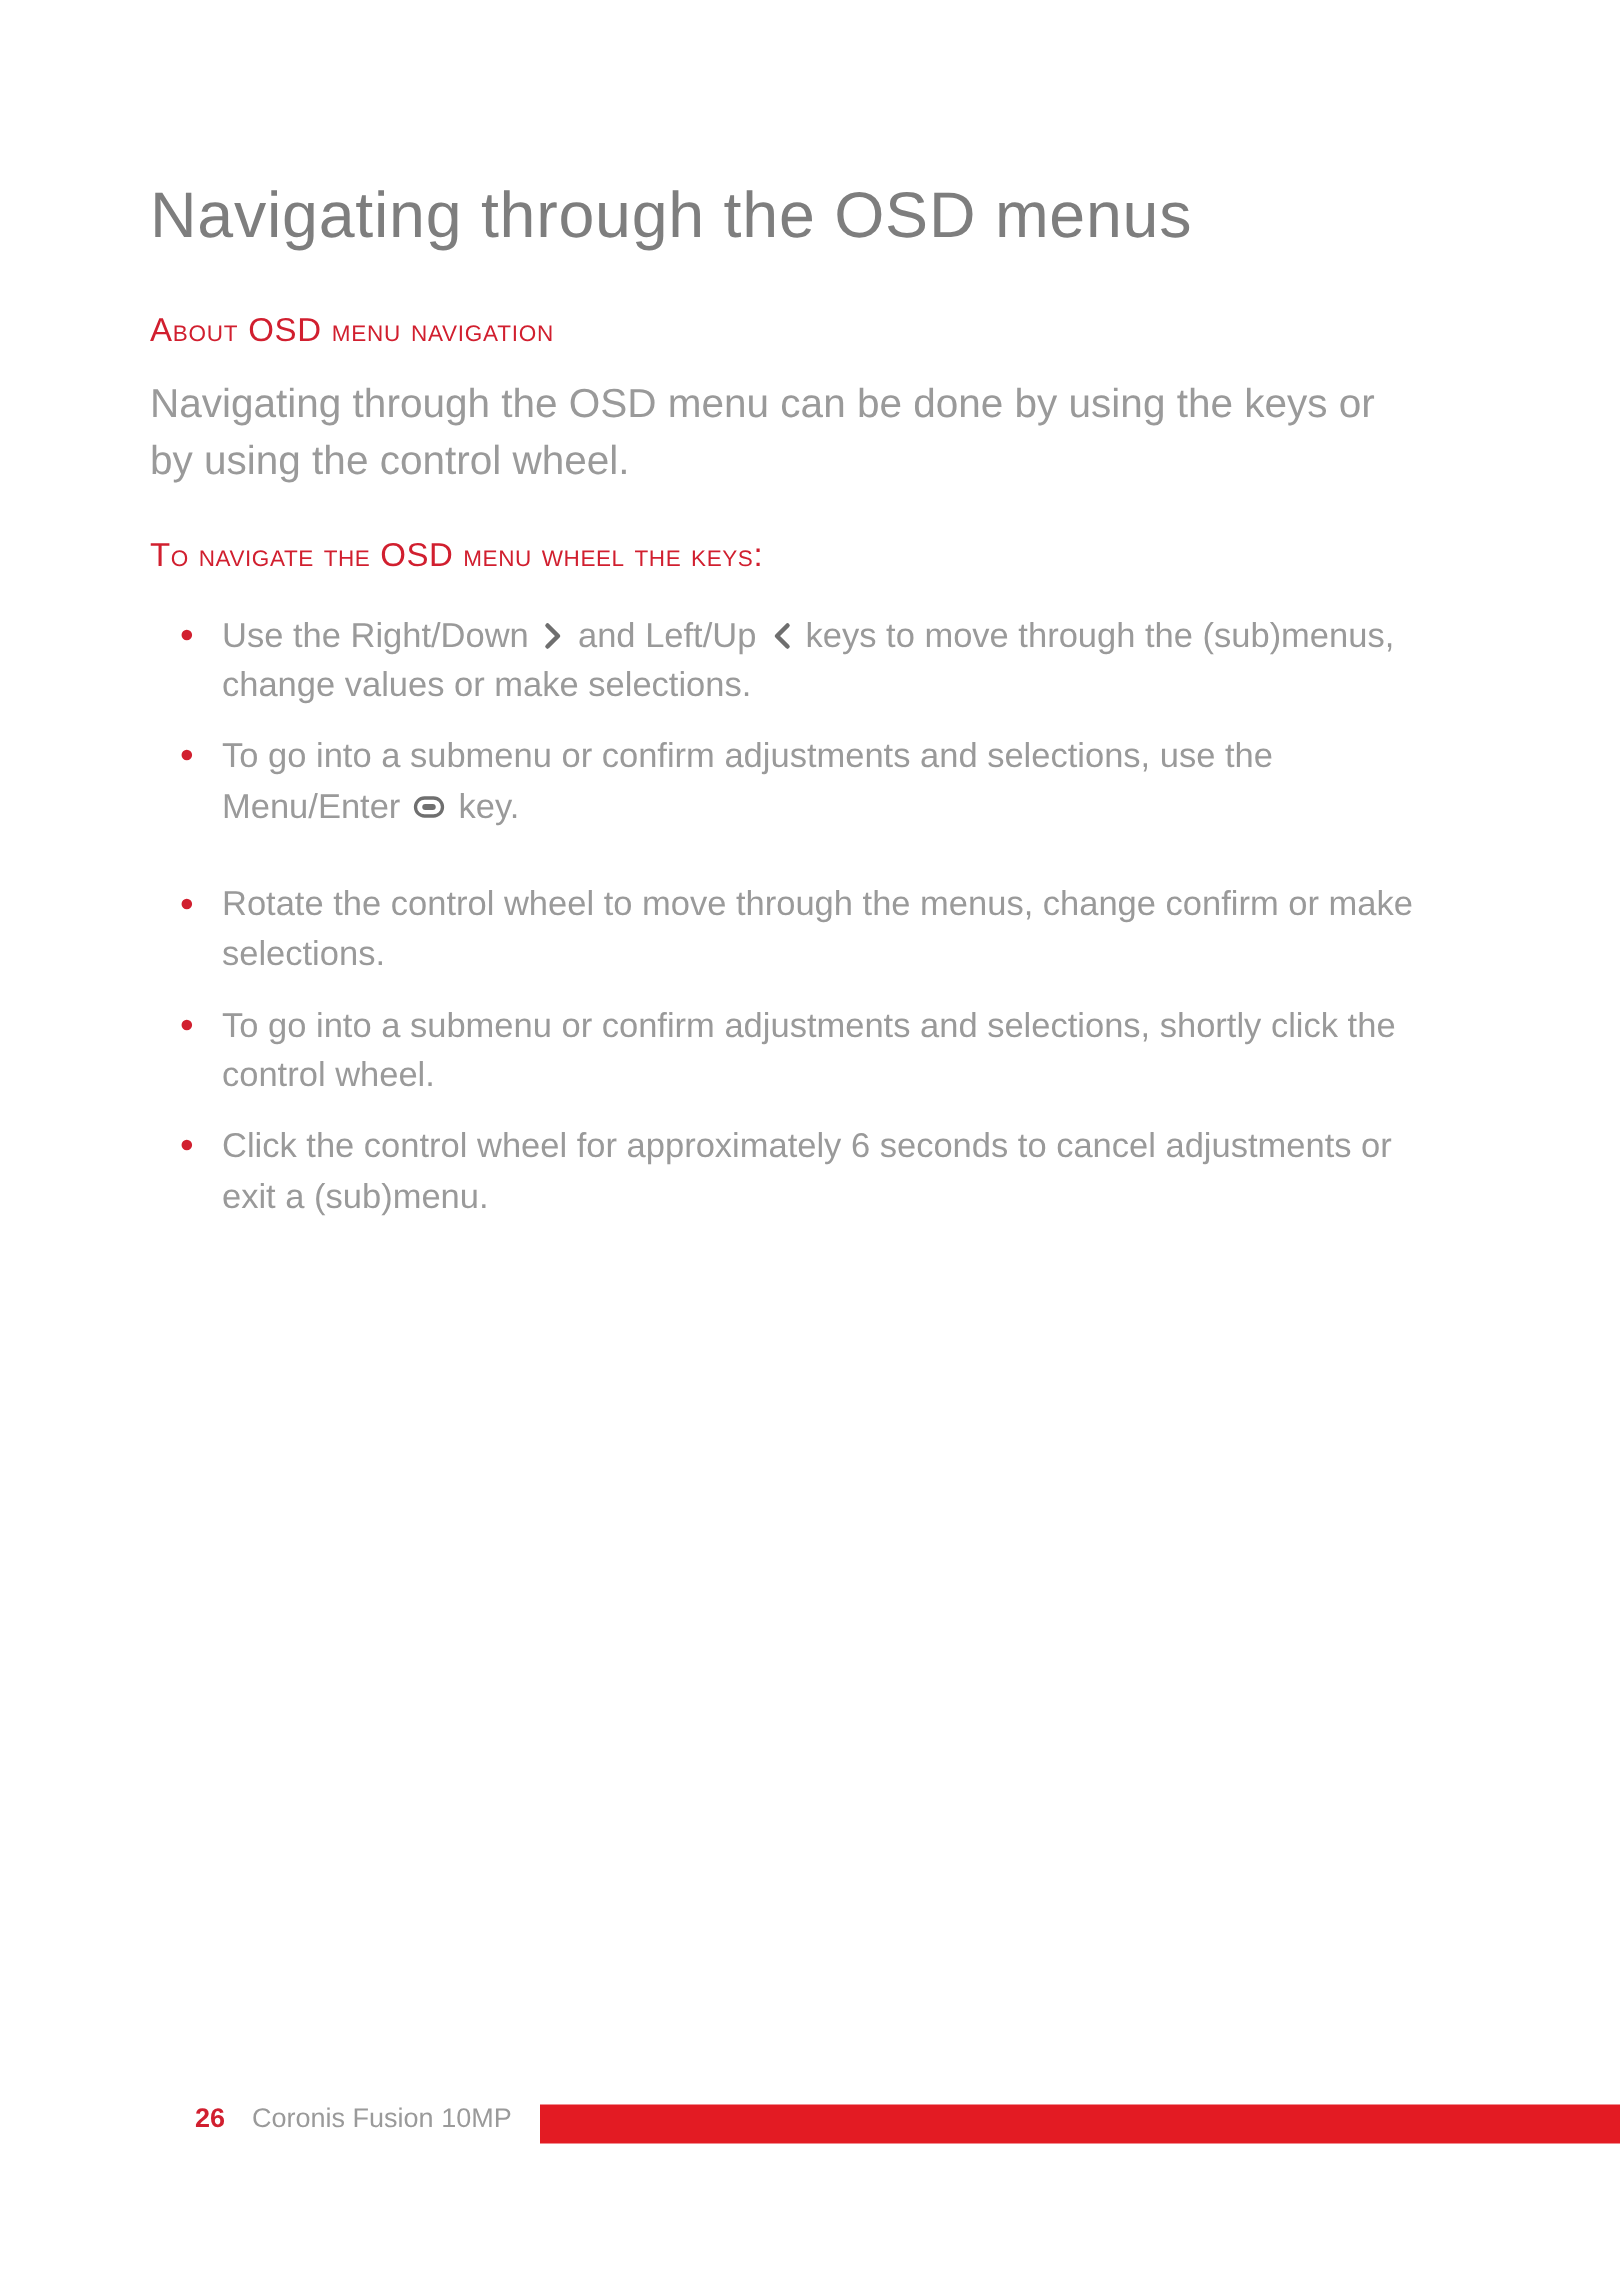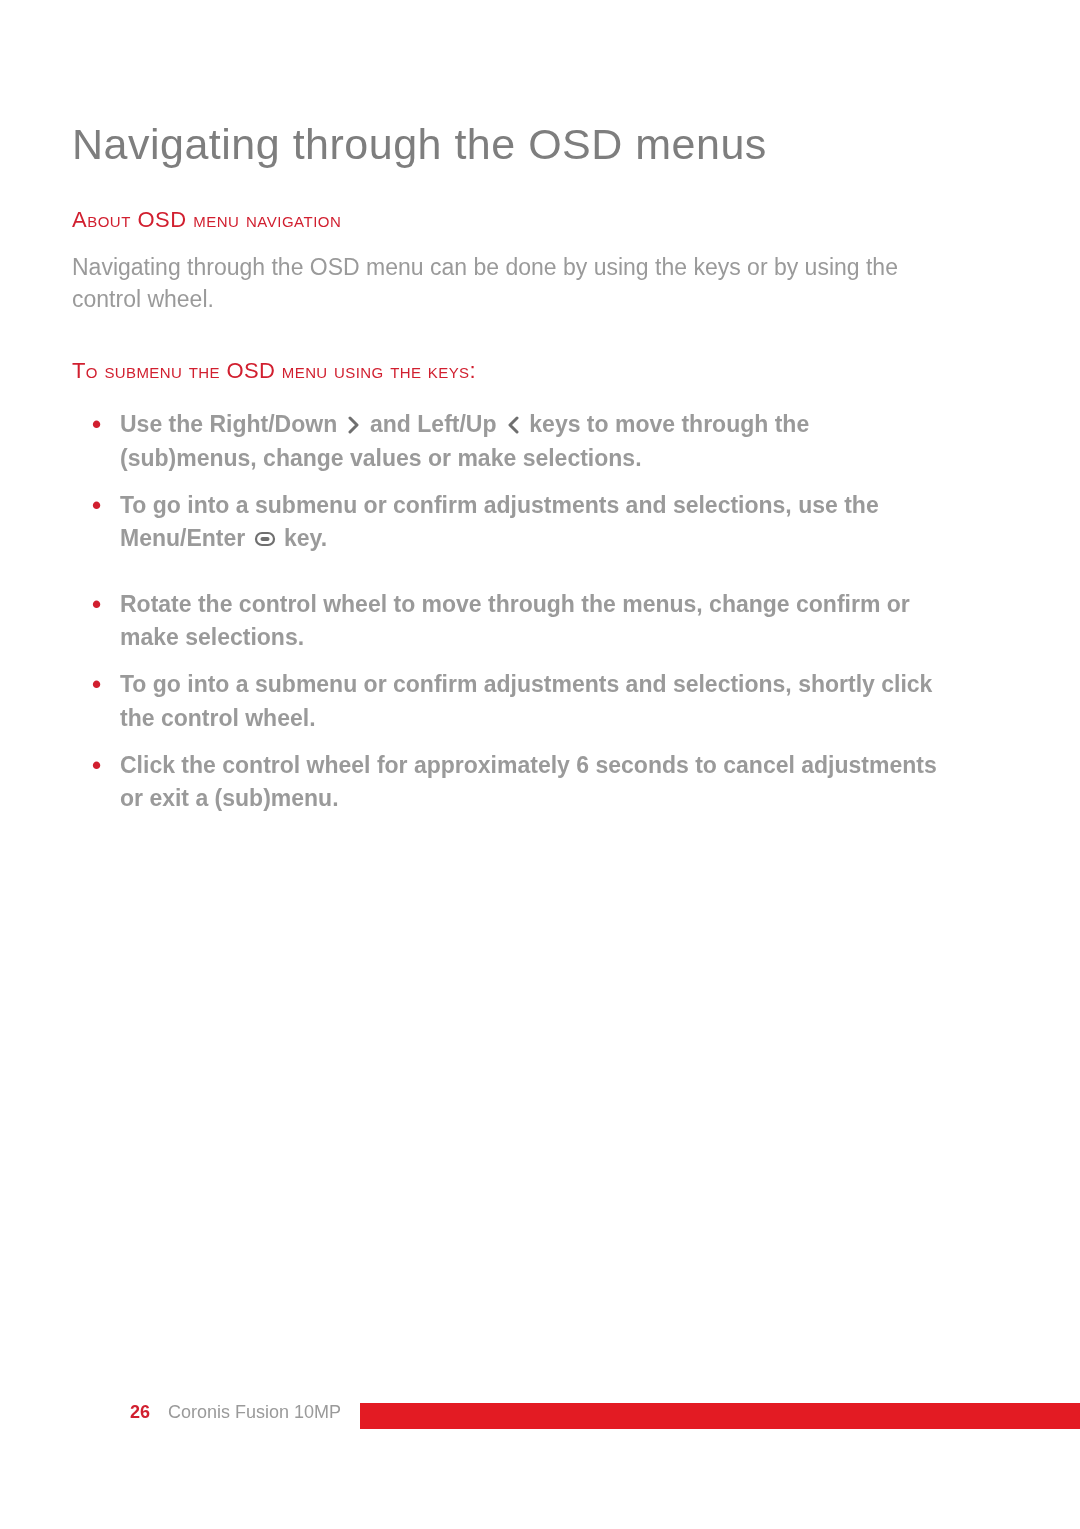--- a/index.html
+++ b/index.html
@@ -6,44 +6,44 @@
   body {
     width: 1080px;
     height: 1529px;
     background: #ffffff;
     font-family: "Segoe UI", "Helvetica Neue", Arial, sans-serif;
     position: relative;
     color: #9a9a9a;
     font-weight: 300;
   }
   .page {
-    padding: 120px 130px 0 72px;
+    padding: 120px 130px 0 100px;
   }
   h1 {
     font-size: 43px;
     font-weight: 400;
     color: #7e7e7e;
     letter-spacing: 0.5px;
     margin-bottom: 38px;
     font-stretch: condensed;
   }
   h2 {
     font-size: 22px;
     font-weight: 500;
     color: #d11f2f;
     font-variant: small-caps;
     letter-spacing: 0.5px;
     margin-bottom: 18px;
     margin-top: 24px;
   }
   p.body {
-    font-size: 23px;
+    font-size: 27px;
     line-height: 1.4;
     color: #9a9a9a;
-    margin-bottom: 43px;
+    margin-bottom: 30px;
     font-weight: 300;
   }
   h3 {
     font-size: 22px;
     font-weight: 500;
     color: #d11f2f;
     font-variant: small-caps;
     letter-spacing: 0.4px;
     margin-top: 8px;
     margin-bottom: 24px;
@@ -52,21 +52,21 @@
     list-style: none;
     padding-left: 48px;
     margin-bottom: 32px;
   }
   li {
     font-size: 23px;
     line-height: 1.45;
     color: #9a9a9a;
     margin-bottom: 14px;
     position: relative;
-    font-weight: 700;
+    font-weight: 400;
   }
   li::before {
     content: "•";
     color: #d11f2f;
     position: absolute;
     left: -28px;
     font-size: 26px;
     line-height: 1.3;
   }
   .inline-icon {
@@ -107,21 +107,21 @@
 </style>
 </head>
 <body>
 
 <div class="page">
   <h1>Navigating through the OSD menus</h1>
 
   <h2>About OSD menu navigation</h2>
   <p class="body">Navigating through the OSD menu can be done by using the keys or by using the control wheel.</p>
 
-  <h3>To submenu the OSD menu using the keys:</h3>
+  <h3>To navigate the OSD menu wheel the keys:</h3>
   <ul id="list-keys">
       <li>Use the Right/Down <span class="inline-icon"><svg width="16" height="18" viewBox="0 0 16 18">
             <path d="M4 2 L11 9 L4 16" fill="none" stroke="#6f6f6f" stroke-width="3" stroke-linecap="round" stroke-linejoin="round"></path>
           </svg></span> and Left/Up <span class="inline-icon"><svg width="16" height="18" viewBox="0 0 16 18">
             <path d="M12 2 L5 9 L12 16" fill="none" stroke="#6f6f6f" stroke-width="3" stroke-linecap="round" stroke-linejoin="round"></path>
           </svg></span> keys to move through the (sub)menus, change values or make selections.</li>
       <li>To go into a submenu or confirm adjustments and selections, use the Menu/Enter <span class="inline-icon"><svg width="22" height="18" viewBox="0 0 22 18">
             <rect x="2" y="3" width="18" height="12" rx="6" ry="6" fill="none" stroke="#6f6f6f" stroke-width="2.2"></rect>
             <rect x="6.5" y="7" width="9" height="4" rx="2" fill="#6f6f6f"></rect>
           </svg></span> key.</li>

